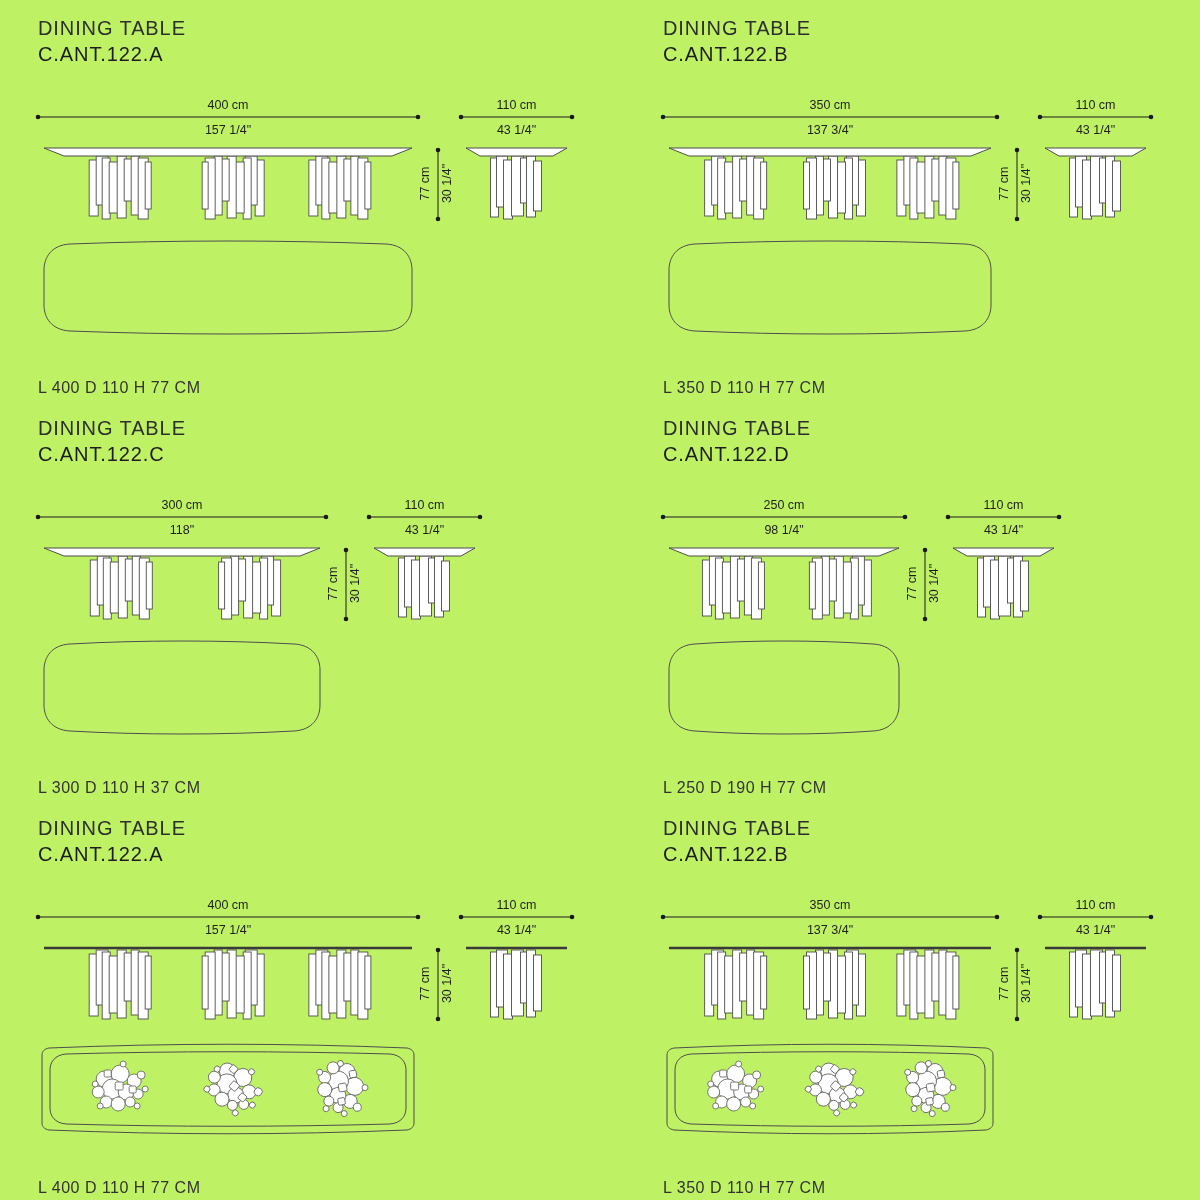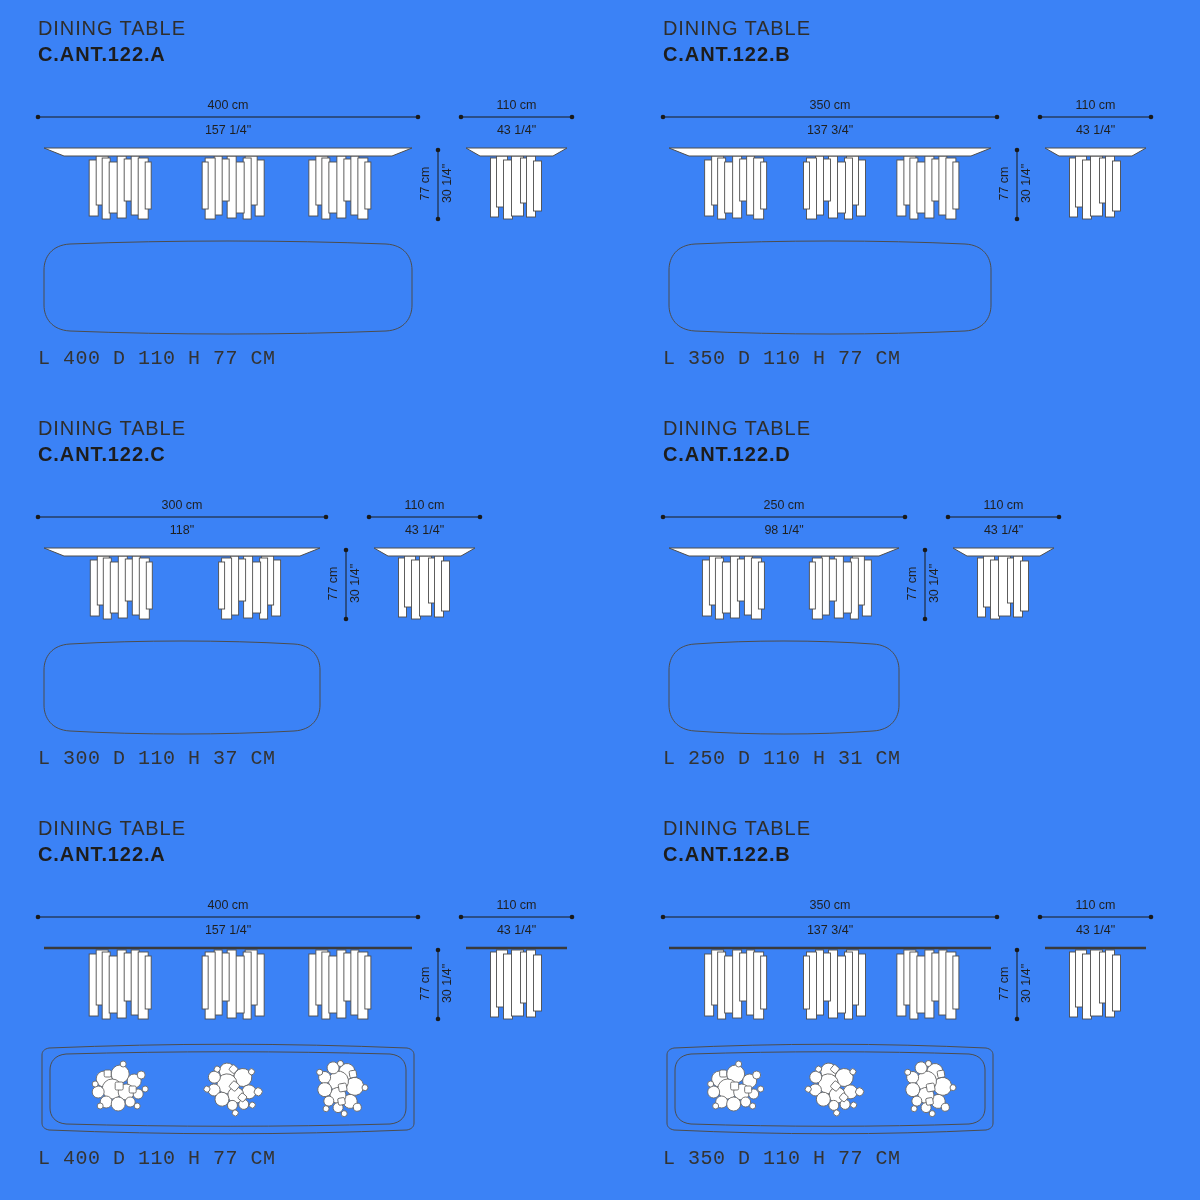--- a/index.html
+++ b/index.html
@@ -1,25 +1,25 @@
 <!DOCTYPE html>
 <html><head>
 <meta charset="utf-8">
 <style>
   html,body{margin:0;padding:0;background:#ffffff;}
   body{width:1200px;height:1200px;font-family:"Liberation Sans",sans-serif;}
-  #page{position:relative;width:1200px;height:1200px;background:#3b82f6;overflow:hidden;}
+  #page{position:relative;width:1200px;height:1200px;background:#bef264;overflow:hidden;}
   .panel{position:absolute;width:565px;height:392px;}
   .panel .ptitle{position:absolute;top:2px;left:8px;margin:0;font-size:20px;font-weight:400;
     letter-spacing:0.9px;color:#2e2e2e;white-space:nowrap;}
-  .panel .pcode{position:absolute;top:28px;left:8px;margin:0;font-size:20px;font-weight:700;
+  .panel .pcode{position:absolute;top:28px;left:8px;margin:0;font-size:20px;font-weight:400;
     letter-spacing:0.9px;color:#1d1d1d;white-space:nowrap;}
   .panel svg.drawing{position:absolute;top:75px;left:0;}
-  .panel .caption{position:absolute;top:332px;left:8px;font-size:20px;font-weight:400;
-    letter-spacing:0.5px;color:#333333;white-space:nowrap;font-family:Liberation Mono, monospace;}
+  .panel .caption{position:absolute;top:364px;left:8px;font-size:16px;font-weight:400;
+    letter-spacing:0.5px;color:#333333;white-space:nowrap;}
   svg text{font-family:"Liberation Sans",sans-serif;font-size:12.5px;fill:#1f1f1f;}
 </style>
 </head>
 <body>
 
 <div id="page">
 
   <section class="panel" style="left:30px;top:15px">
     <h2 class="ptitle">DINING TABLE</h2>
     <h3 class="pcode">C.ANT.122.A</h3>
@@ -308,21 +308,21 @@
             <rect x="4" y="68" width="8" height="45" fill="#ffffff" stroke="#4d4d4d" stroke-width="0.9"></rect>
             <rect x="10" y="66" width="9" height="61" fill="#ffffff" stroke="#4d4d4d" stroke-width="0.9"></rect>
             <rect x="17" y="71" width="8" height="50" fill="#ffffff" stroke="#4d4d4d" stroke-width="0.9"></rect>
           </g>
           <path d="M 298,58 L 399,58 L 385,66 L 312,66 Z" fill="#ffffff" stroke="#4d4d4d" stroke-width="1"></path>
         </g>
         <g>
           <path d="M 40 154 C 94.5 150 163.5 150 218 154 C 236.2 155 244 167 244 180 L 244 215 C 244 228 236.2 240 218 241 C 163.5 245 94.5 245 40 241 C 21.8 240 14 228 14 215 L 14 180 C 14 167 21.8 155 40 154 Z" fill="none" stroke="#4d4d4d" stroke-width="1"></path>
         </g>
       </svg>
-    <div class="caption">L 250 D 110 H 31 CM</div>
+    <div class="caption">L 250 D 190 H 77 CM</div>
   </section>
 
   <section class="panel" style="left:30px;top:815px">
     <h2 class="ptitle">DINING TABLE</h2>
     <h3 class="pcode">C.ANT.122.A</h3>
     <svg class="drawing" width="565" height="262" viewBox="0 0 565 262">
         <g>
           <line x1="8" y1="27" x2="388" y2="27" stroke="#1a1a1a" stroke-width="1"></line>
           <circle cx="8" cy="27" r="2.3" fill="#1a1a1a"></circle>
           <circle cx="388" cy="27" r="2.3" fill="#1a1a1a"></circle>

